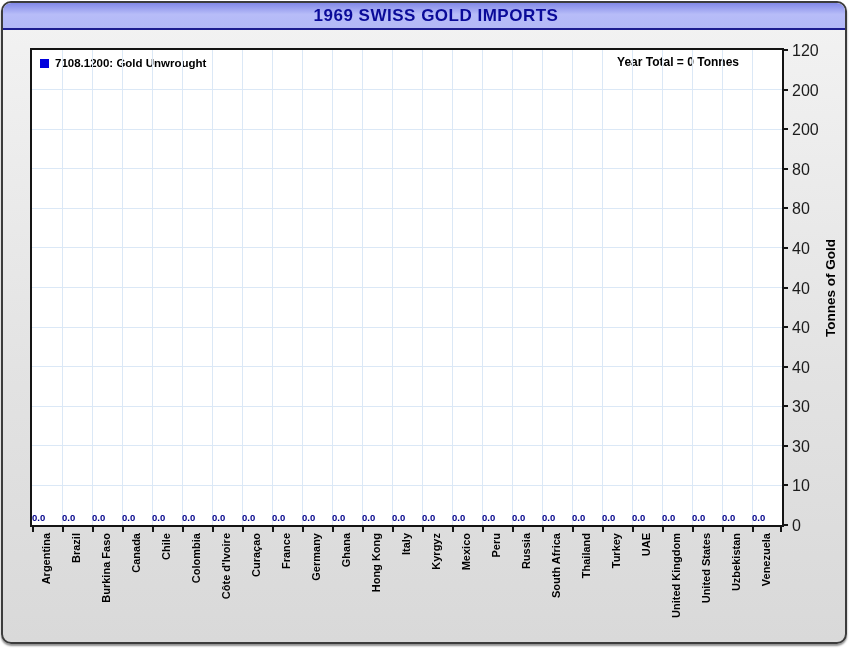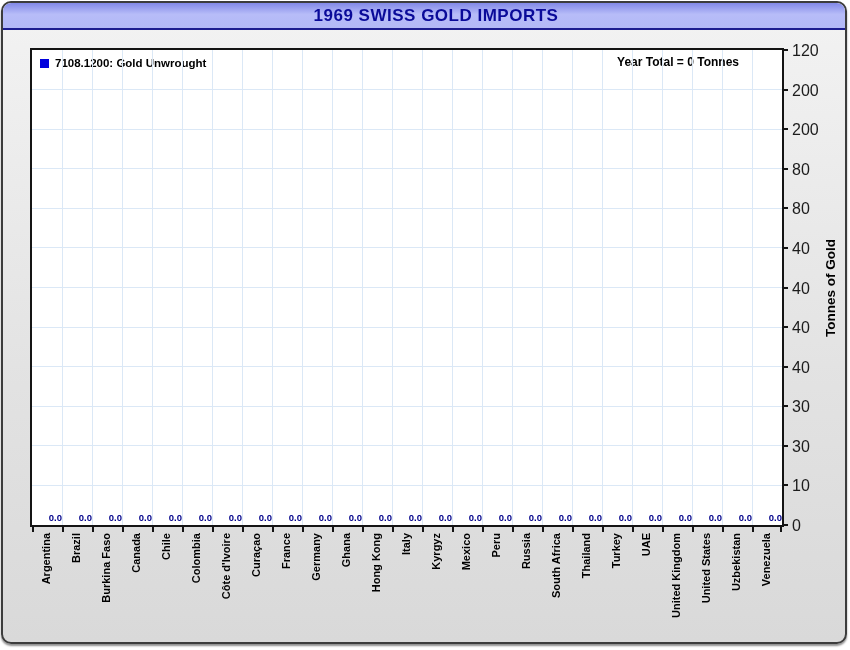--- a/index.html
+++ b/index.html
@@ -20,21 +20,21 @@
   .gl{position:absolute;background:#dbe8f6;}
   .gl.v{top:0;bottom:0;width:1px;}
   .gl.h{left:0;right:0;height:1px;}
   .legend{position:absolute;left:8px;top:5px;}
   .legend-row{display:flex;align-items:center;height:16px;}
   .swatch{width:9px;height:9px;margin-right:6px;display:inline-block;}
   .legend-label{font-weight:bold;font-size:11.5px;color:#000;white-space:nowrap;}
   .year-total{position:absolute;top:5px;right:43px;font-weight:bold;
     font-size:12px;color:#000;}
   .bar{position:absolute;bottom:0;}
-  .val{position:absolute;bottom:2px;width:30px;text-align:right;
+  .val{position:absolute;bottom:2px;width:30px;text-align:left;
     font-weight:bold;font-size:9.5px;color:#00008b;}
   .yaxis{position:absolute;left:779px;top:45px;width:66px;height:479px;}
   .ytick{position:absolute;left:0;width:6px;height:2px;background:#141414;}
   .ylab{position:absolute;left:10px;font-size:16px;color:#1c1c1c;}
   .xaxis{position:absolute;left:29px;top:524px;width:750px;height:100px;}
   .xtick{position:absolute;top:0;width:2px;height:5px;background:#141414;}
   .xlab{position:absolute;top:6px;writing-mode:vertical-rl;
     transform:rotate(180deg);font-weight:bold;font-size:11px;color:#000;
     white-space:nowrap;width:14px;text-align:right;}
   .ytitle{position:absolute;left:820px;top:160px;height:250px;

